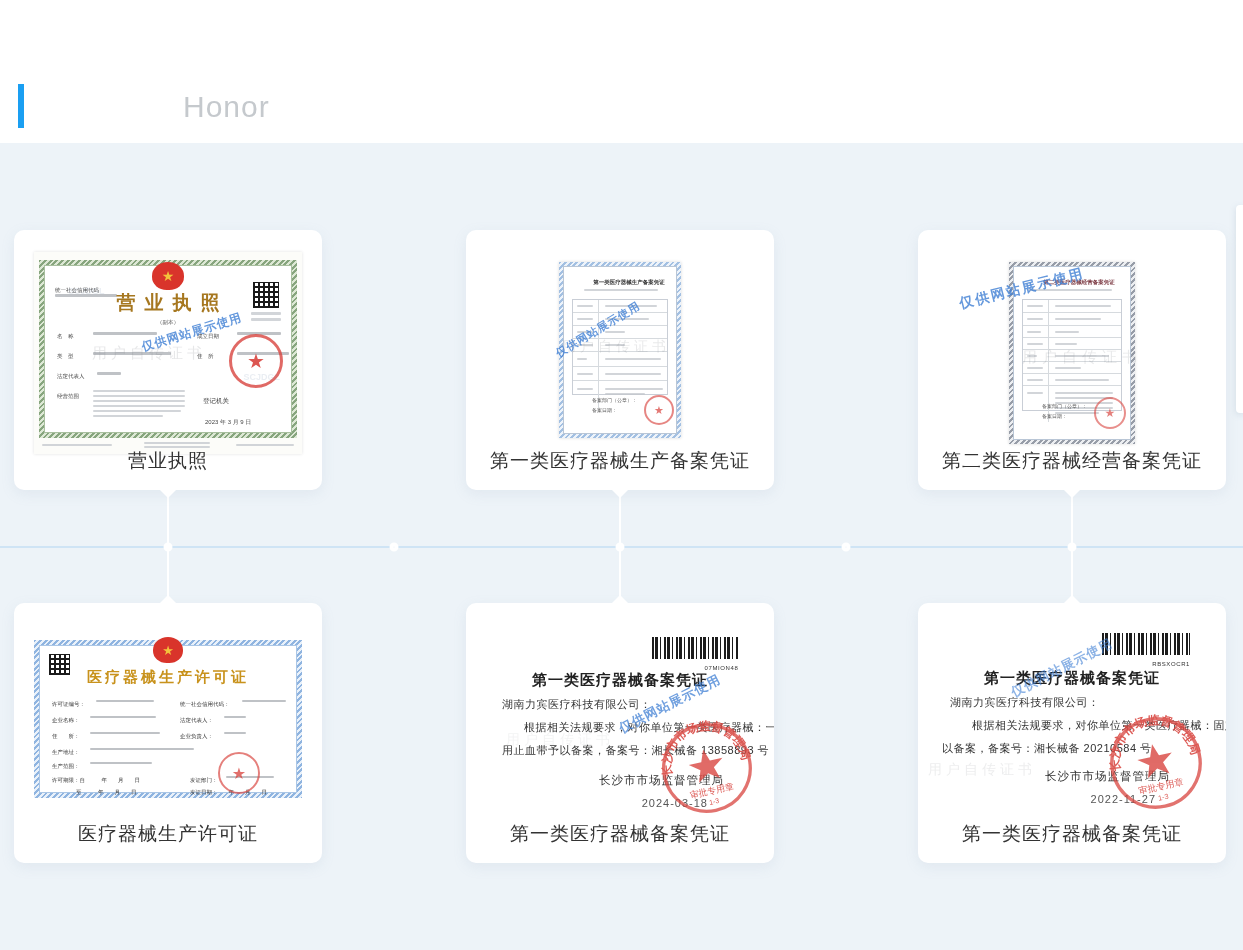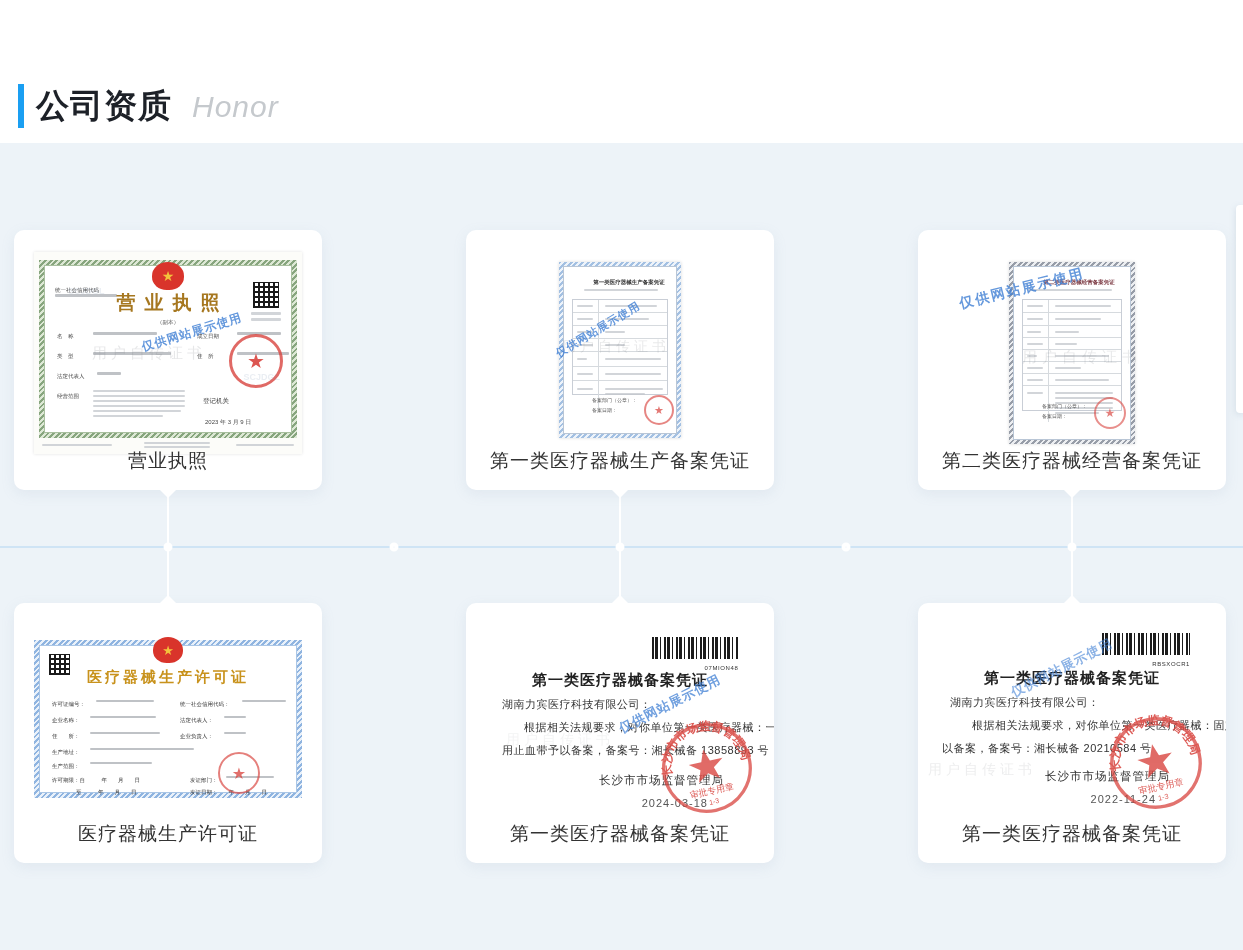--- a/index.html
+++ b/index.html
@@ -91,22 +91,21 @@
 
   .edge-peek { position:absolute; right:0; top:205px; width:7px; height:208px; background:#ffffff; border-radius:4px 0 0 4px; box-shadow:0 2px 6px rgba(130,155,180,.25); }
 </style>
 </head>
 <body>
 
 <div class="page">
 
   <div class="sec-header">
     <div class="accent-bar"></div>
-    <div class="sec-title">公司资质</div>
-    <div class="sec-sub" style="left:192px;font-style:italic;">Honor</div>
+    <div class="sec-sub" style="left:183px;">Honor</div>
   </div>
 
   <div class="content"></div>
 
   <div class="timeline-line"></div>
   <div class="connector" style="left:167px;"></div>
   <div class="connector" style="left:619px;"></div>
   <div class="connector" style="left:1071px;"></div>
   <div class="tdot" style="left:168px;"></div>
   <div class="tdot" style="left:394px;"></div>
@@ -365,21 +364,21 @@
 
   <div class="card row2" style="left:918px; top:603px;">
     <div class="clip">
       <div class="barcode" style="right:36px; top:30px; width:88px;"></div>
       <div style="position:absolute; right:36px; top:53px; text-align:right;"><span class="tiny s60" style="color:#333; letter-spacing:1px; transform-origin:100% 0;">RBSXOCR1</span></div>
       <div class="filing-title" style="top:66px;">第一类医疗器械备案凭证</div>
       <div class="filing-line" style="left:32px; top:92px;">湖南力宾医疗科技有限公司：</div>
       <div class="filing-line" style="left:54px; top:115px;">根据相关法规要求，对你单位第一类医疗器械：固定带予</div>
       <div class="filing-line" style="left:24px; top:138px;">以备案，备案号：湘长械备 20210584 号</div>
       <div class="agency" style="right:56px; top:166px;">长沙市市场监督管理局</div>
-      <div class="fdate" style="right:70px; top:190px;">2022-11-24</div>
+      <div class="fdate" style="right:70px; top:190px;">2022-11-27</div>
 
       <svg class="stamp-svg" style="right:22px; top:112px;" width="96" height="96" viewBox="0 0 100 100">
         <defs>
             <path id="arcB" d="M 15,62 A 38,38 0 1 1 85,62" fill="none"></path>
           </defs>
         <circle cx="50" cy="50" r="46" fill="none" stroke="#d8443e" stroke-width="3.5" opacity="0.85"></circle>
         <text font-size="12.5" fill="#d8443e" font-weight="bold"><textPath href="#arcB" startOffset="50%" text-anchor="middle">长沙市市场监督管理局</textPath></text>
         <path d="M50,30 L54.7,42.8 L68.3,42.8 L57.3,50.8 L61.5,63.7 L50,55.8 L38.5,63.7 L42.7,50.8 L31.7,42.8 L45.3,42.8 Z" fill="#d8443e" opacity="0.9"></path>
         <text x="50" y="78" text-anchor="middle" font-size="9.5" fill="#d8443e">审批专用章</text>
         <text x="50" y="89" text-anchor="middle" font-size="7.5" fill="#d8443e">1-3</text>

